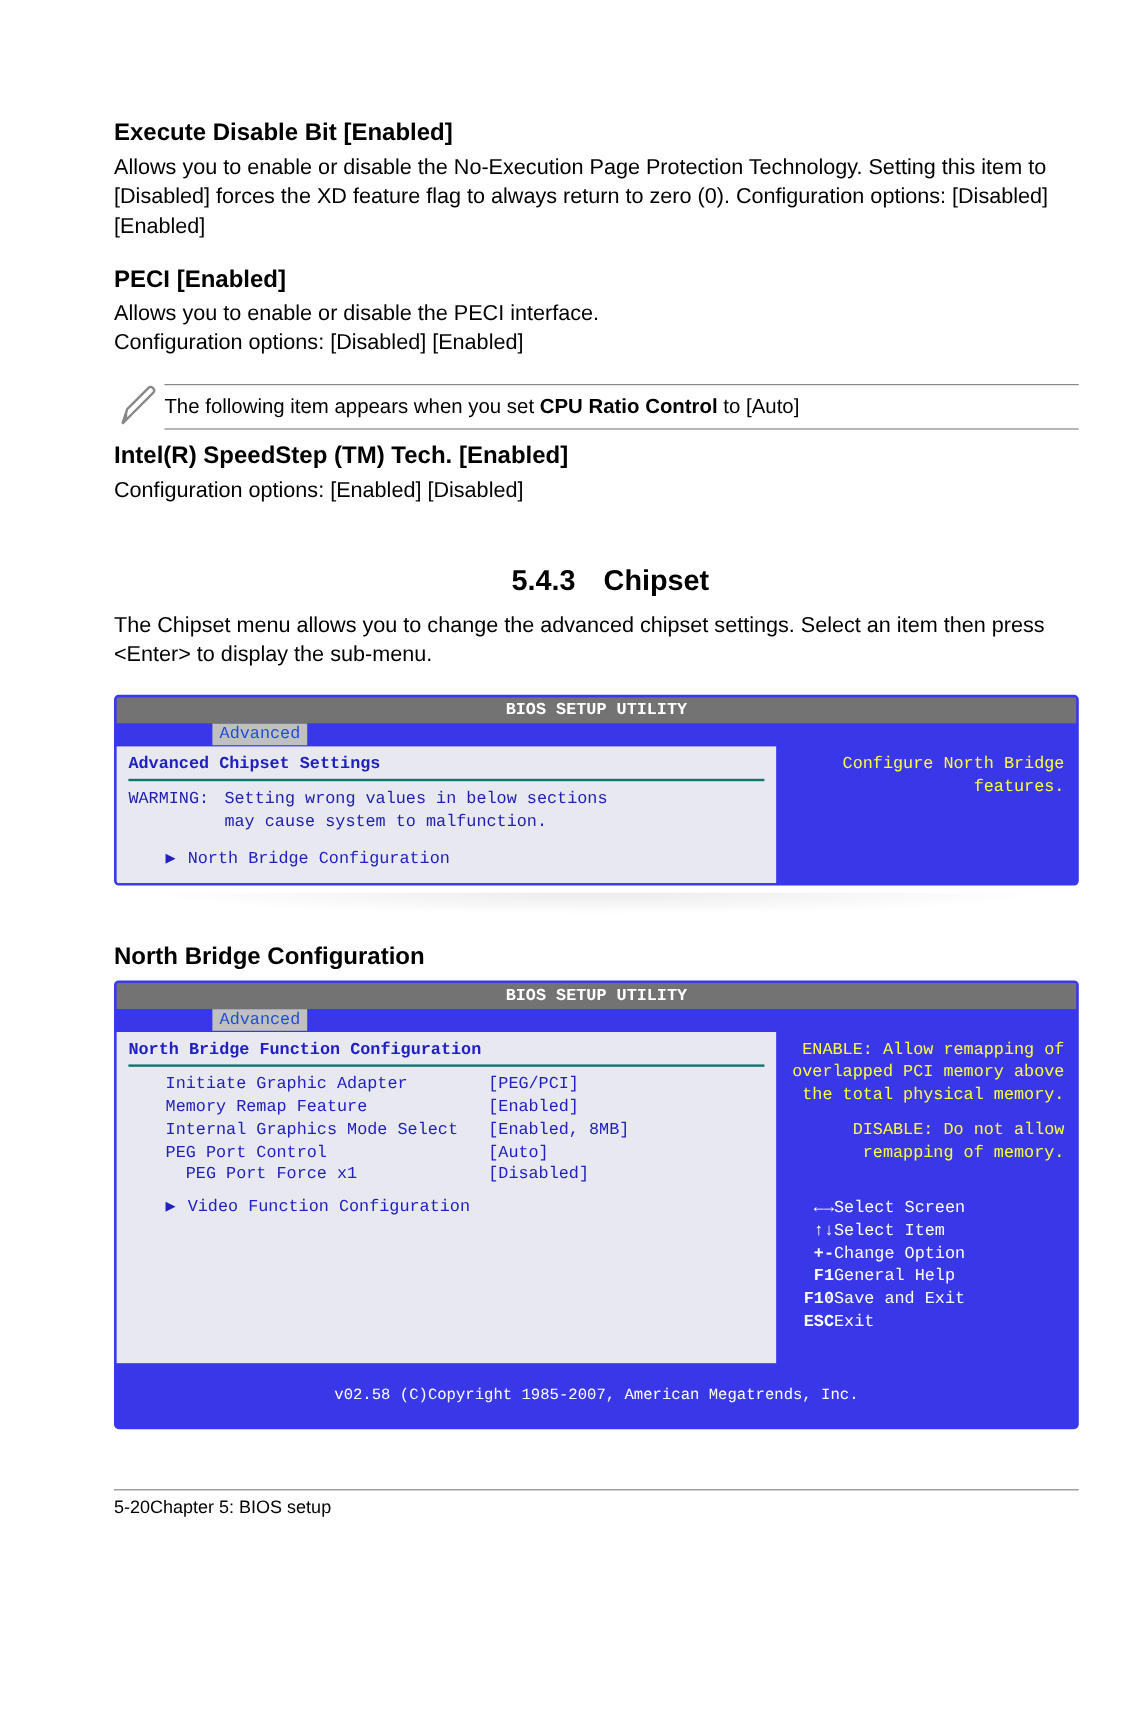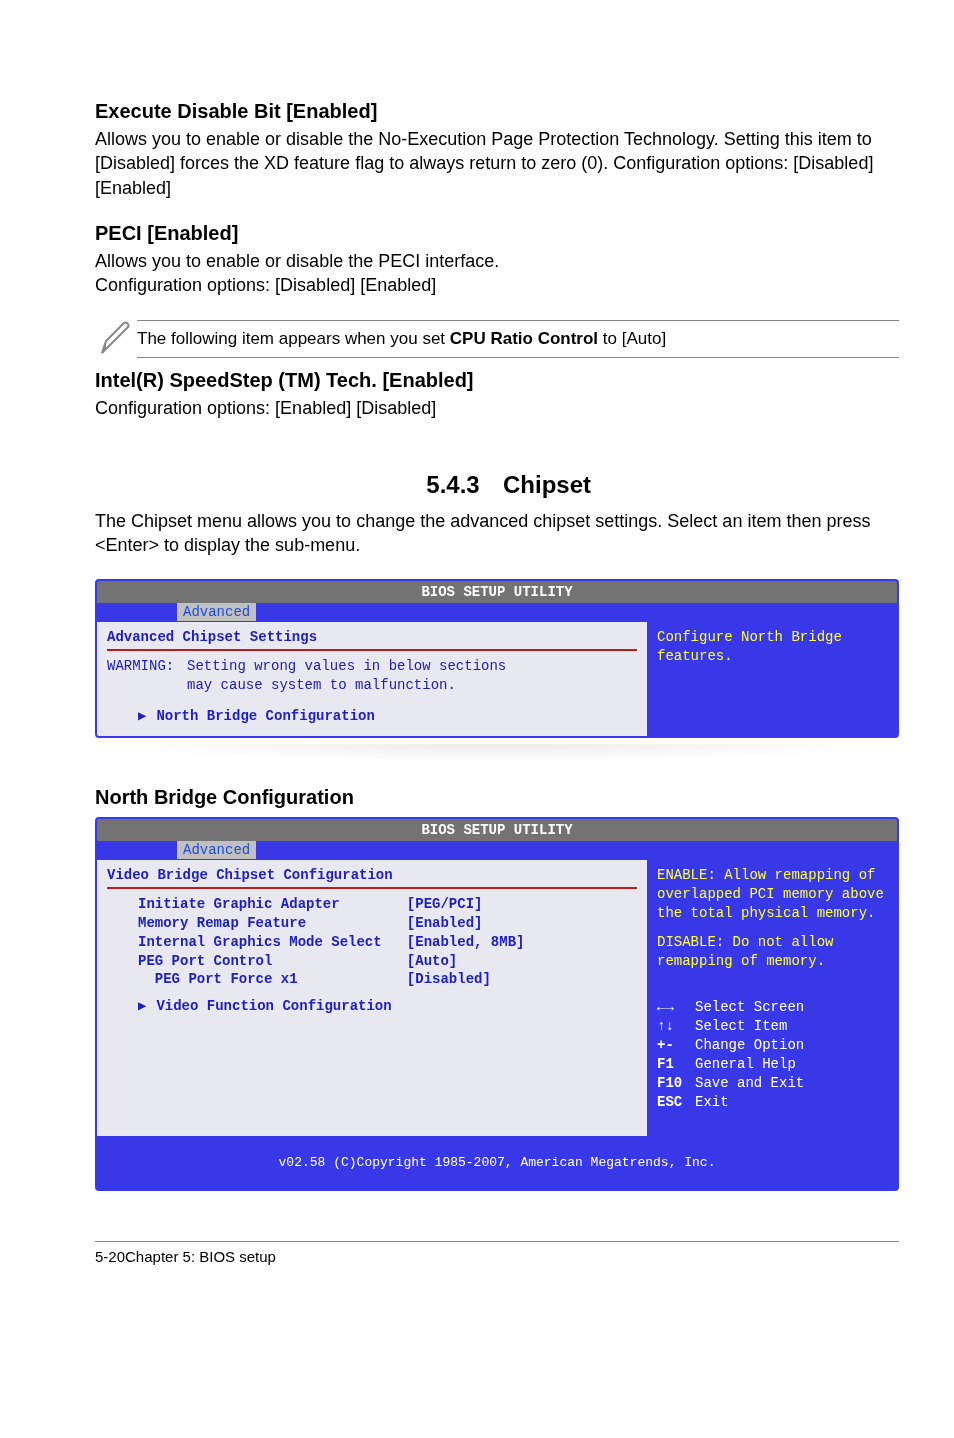--- a/index.html
+++ b/index.html
@@ -104,30 +104,31 @@
     background: #e8e8f0;
     color: #2020c0;
     padding: 6px 10px 10px 10px;
     min-height: 60px;
   }
   .bios-right {
     width: 230px;
     background: #3838e8;
     color: #fff;
     padding: 6px 10px 10px 10px;
+    text-align: right;
   }
   .bios-left .heading-row {
     color: #2020c0;
     font-weight: bold;
-    border-bottom: 2px solid #b91c1c;
+    border-bottom: 2px solid #0f766e;
     padding-bottom: 2px;
     margin-bottom: 6px;
   }
   .warn { color:#2020b0; font-weight:normal; }
-  .menu-item { color: #2020c0; font-weight: bold; white-space:pre;padding-left:31px; }
+  .menu-item { color: #2020c0; font-weight: normal; white-space:pre;padding-left:31px; }
   .tri { color:#2020c0; display:inline-block; width:10px; }
   .bios-right .help { color:#fff; }
   .bios-footer {
     background: #3838e8;
     color: #fff;
     text-align: center;
     padding: 18px 0;
     font-size: 13px;
   }
   .key-hints { margin-top: 28px; }
@@ -215,21 +216,21 @@
 
   <h3 class="sub-config">North Bridge Configuration</h3>
 
   <div class="bios">
     <div class="bios-titlebar">BIOS SETUP UTILITY</div>
     <div class="bios-tabs">
       <div class="bios-tab">Advanced</div>
     </div>
     <div class="bios-body">
       <div class="bios-left" style="min-height:260px">
-        <div class="heading-row">Video Bridge Chipset Configuration</div>
+        <div class="heading-row">North Bridge Function Configuration</div>
         <div id="bios2-rows">
             <div class="menu-item">Initiate Graphic Adapter        [PEG/PCI]</div>
             <div class="menu-item">Memory Remap Feature            [Enabled]</div>
             <div class="menu-item">Internal Graphics Mode Select   [Enabled, 8MB]</div>
             <div class="menu-item">PEG Port Control                [Auto]</div>
             <div class="menu-item">  PEG Port Force x1             [Disabled]</div>
           </div>
         <div style="height:8px"></div>
         <div class="menu-item"><span class="tri">▶</span> <span>Video Function Configuration</span></div>
       </div>

